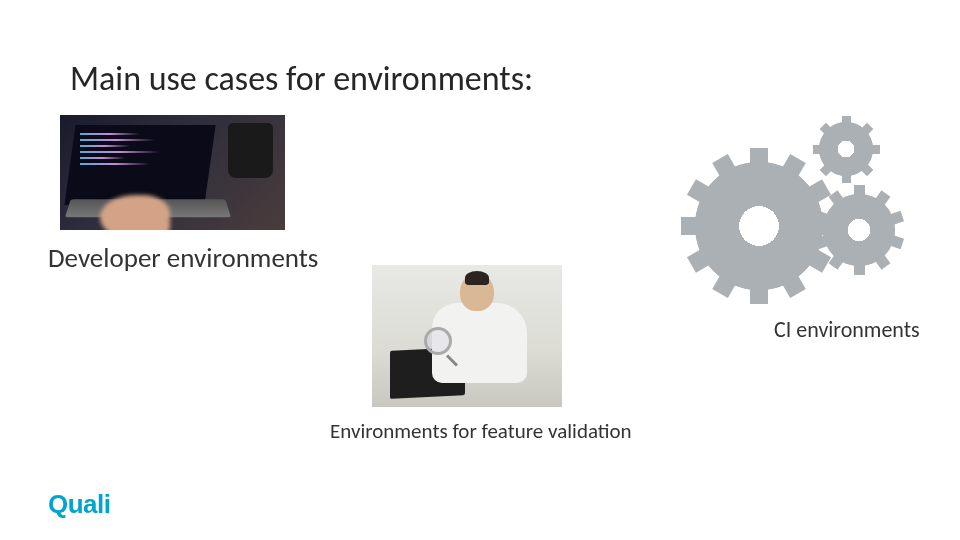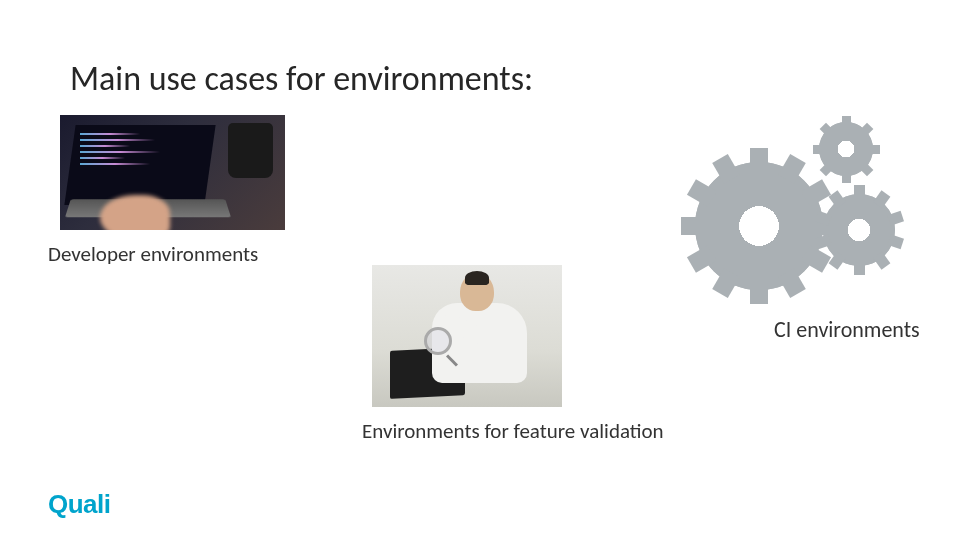--- a/index.html
+++ b/index.html
@@ -72,21 +72,21 @@
     left: 40px; bottom: -10px;
     width: 70px; height: 45px;
     background: #d4a387;
     border-radius: 50% 40% 30% 50%;
     filter: blur(2px);
   }
   .dev-label {
     position: absolute;
     left: 48px;
     top: 241px;
-    font-size: 21px;
+    font-size: 27px;
     color: #333;
   }
   .val-img {
     position: absolute;
     left: 372px;
     top: 265px;
     width: 190px;
     height: 142px;
     background: linear-gradient(180deg, #e8e8e5 0%, #dcdcd5 60%, #c8c8c0 100%);
     overflow: hidden;
@@ -149,21 +149,20 @@
     width:14px; height:3px;
     background:#888;
     transform: rotate(45deg);
   }
   .val-label {
     position: absolute;
     left: 330px;
     top: 418px;
     font-size: 21px;
     color: #333;
-    margin-left: 32px;
   }
   .gears {
     position: absolute;
     left: 695px;
     top: 108px;
     width: 220px;
     height: 195px;
   }
   .gear {
     position: absolute;

